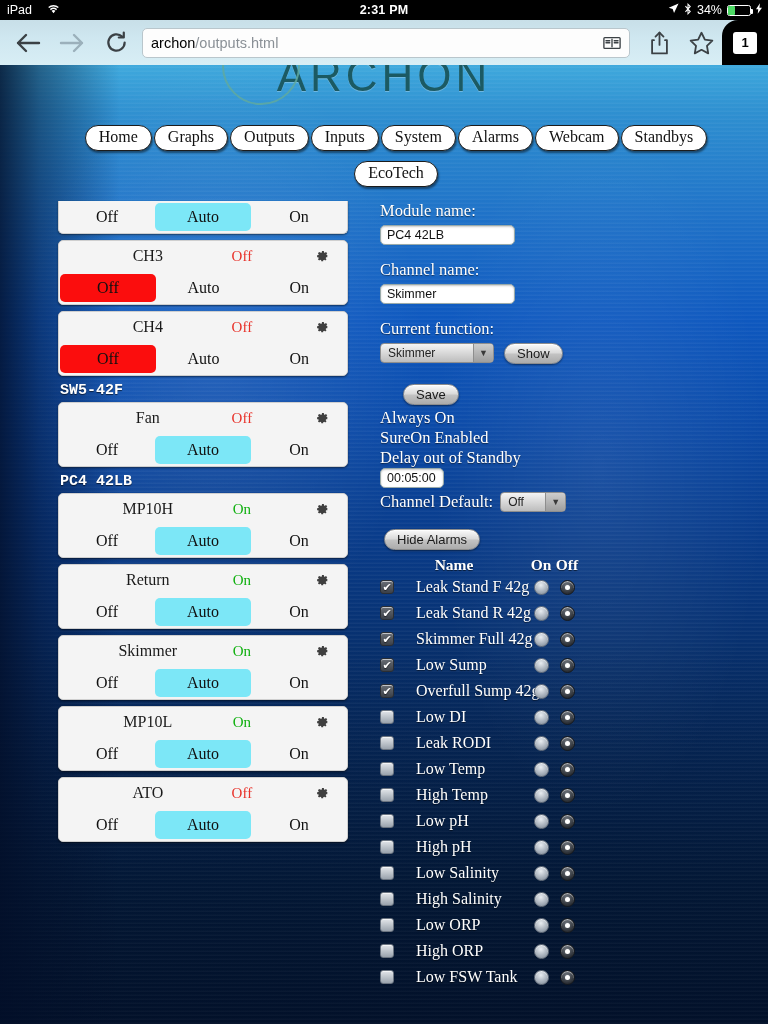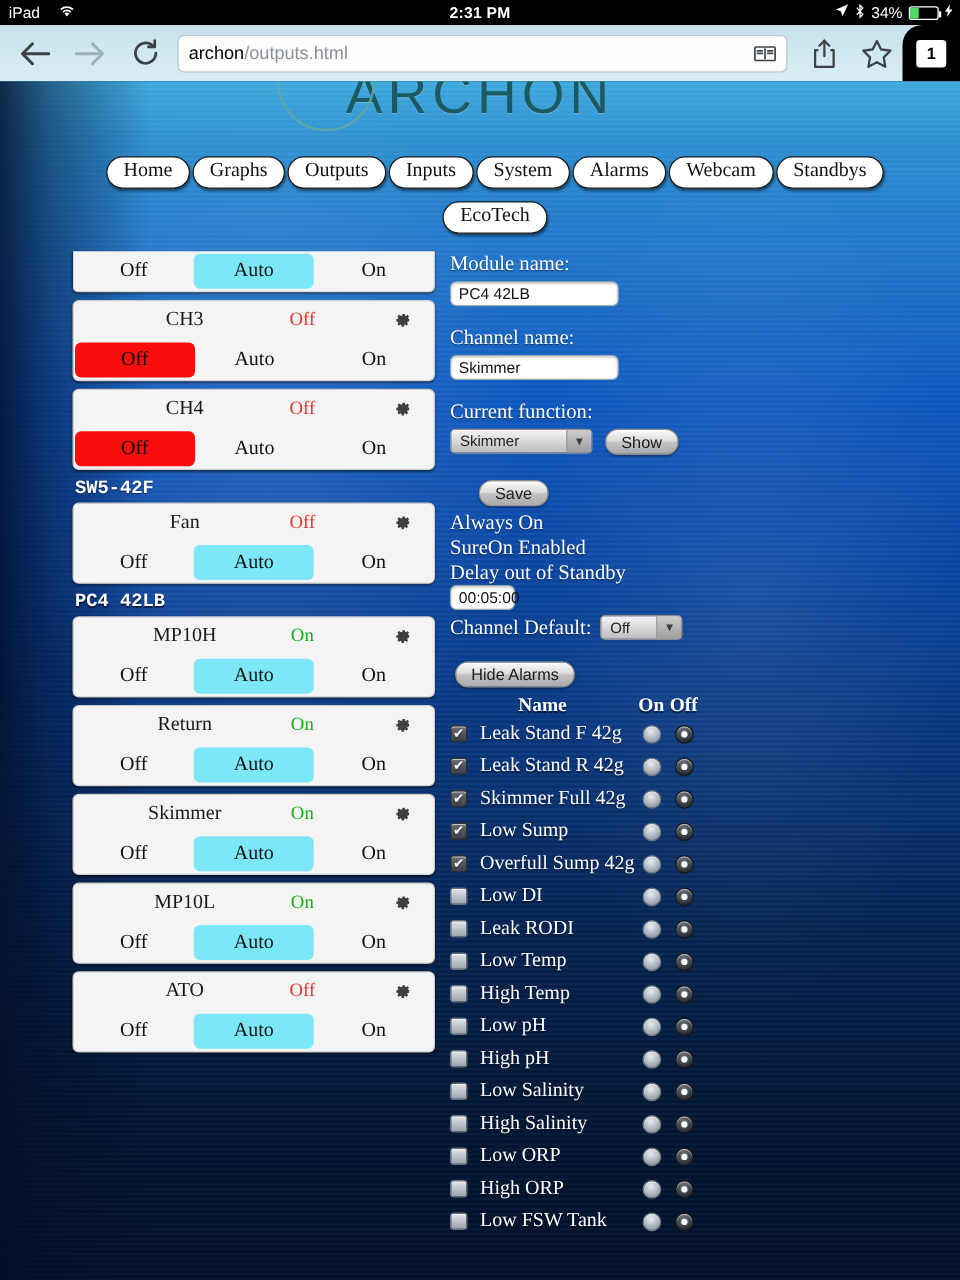--- a/index.html
+++ b/index.html
@@ -140,21 +140,21 @@
     padding: 3px 13px 4px;
     font-family: "Liberation Serif", serif;
     font-size: 16px; line-height: 1.05;
     box-shadow: 1px 2px 2px rgba(0,0,0,.45);
     white-space: nowrap;
   }
 
   
   #body-cols { position: relative; z-index: 2; display: flex; margin-top: 14px; }
   #left-col  { width: 290px; margin-left: 58px; }
-  #right-col { margin-left: 12px; width: 340px; }
+  #right-col { margin-left: 32px; width: 340px; }
 
   
   .module-label {
     color: #fff; font-family: Liberation Mono, monospace;
     font-weight: bold; font-size: 15px;
     margin: 4px 0 3px 2px;
     text-shadow: 0 1px 1px rgba(0,0,0,.6);
   }
   .chan-card {
     background: #f4f4f4;
@@ -189,21 +189,21 @@
     text-shadow: 0 1px 1px rgba(0,0,0,.55);
   }
   .txt-input {
     width: 135px; height: 20px; background: #fff;
     border: 1px solid #9aa; border-radius: 5px;
     font-size: 12.5px; color: #111; padding: 0 6px;
     display: flex; align-items: center;
     box-shadow: inset 0 1px 2px rgba(0,0,0,.22);
     margin-bottom: 15px;
   }
-  .txt-input.time { width: 52px; margin-bottom: 4px; }
+  .txt-input.time { width: 64px; margin-bottom: 4px; }
 
   .select-box {
     display: inline-flex; align-items: stretch; height: 20px;
     border: 1px solid #8e8e8e; border-radius: 4px; overflow: hidden;
     background: linear-gradient(180deg,#f4f4f4,#bdbdbd);
     vertical-align: middle;
   }
   .select-box .sel-val {
     display: flex; align-items: center; padding: 0 7px;
     font-size: 12px; color: #222; min-width: 44px;
@@ -238,21 +238,21 @@
     display: flex; align-items: center; margin-top: 6px;
     color: #fff; font-family: "Liberation Serif", serif;
     font-weight: bold; font-size: 15.5px;
     text-shadow: 0 1px 1px rgba(0,0,0,.6);
   }
   #alarms-head .h-name { width: 148px; text-align: center; }
   #alarms-head .h-on   { width: 26px; text-align: center; }
   #alarms-head .h-off  { width: 26px; text-align: center; margin-left: 0px; }
   .alarm-row { display: flex; align-items: center; height: 26px; }
   .alarm-row .a-label {
-    width: 148px; display: flex; align-items: center; gap: 10px;
+    width: 148px; display: flex; align-items: center; gap: 22px;
     color: #fff; font-family: "Liberation Serif", serif; font-size: 16px;
     text-shadow: 0 1px 1px rgba(0,0,0,.55);
     white-space: nowrap;
   }
   .chk {
     width: 14px; height: 14px; flex: 0 0 14px;
     border-radius: 3px; border: 1px solid #6b7480;
     background: linear-gradient(180deg,#e3e6ea,#9aa3ad);
     box-shadow: inset 0 1px 0 rgba(255,255,255,.6);
     display: flex; align-items: center; justify-content: center;

